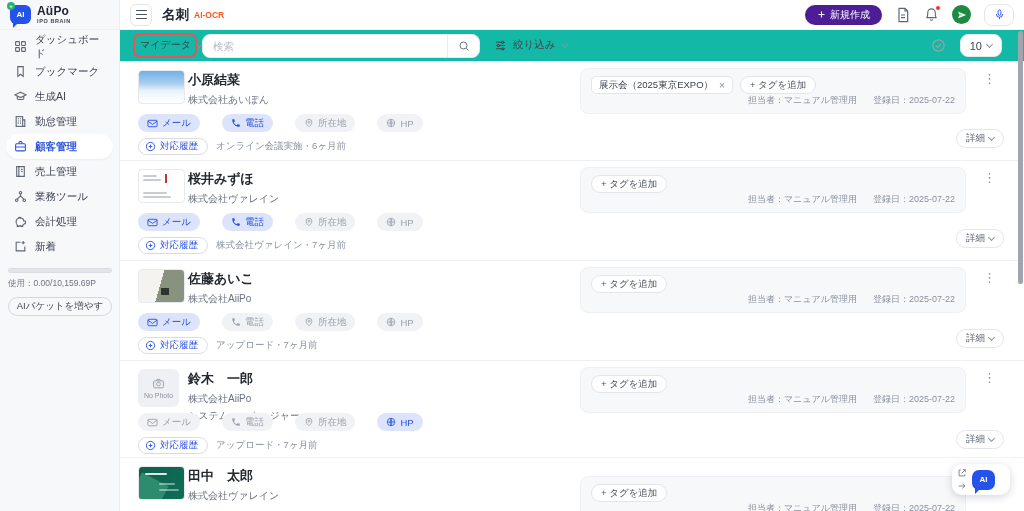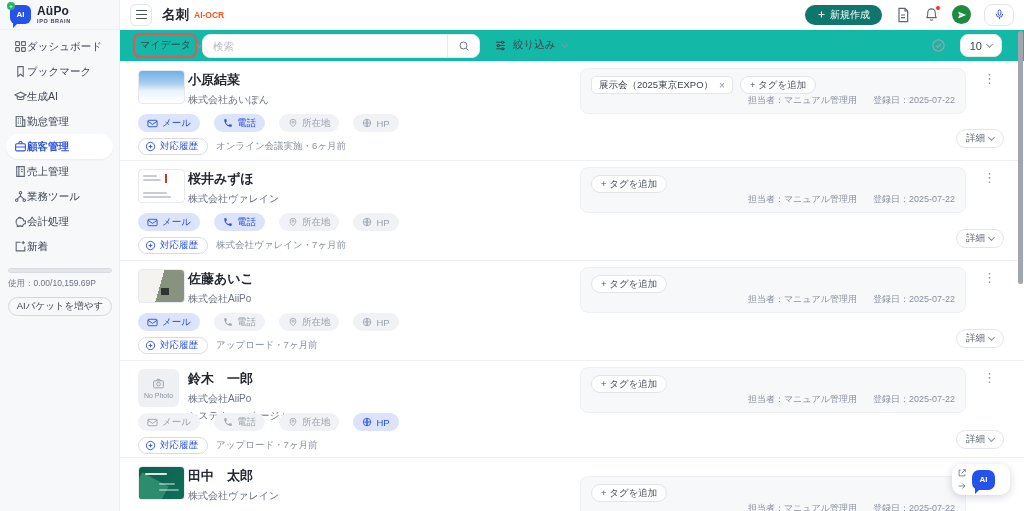--- a/index.html
+++ b/index.html
@@ -10,37 +10,37 @@
   
   .sidebar { position:absolute; left:0; top:0; width:120px; height:511px; background:#f7f8fa; border-right:1px solid #ecedf0; }
   .logo { height:30px; display:flex; align-items:center; gap:6px; padding:0 10px; border-bottom:1px solid #eef0f2; }
   .logo-bubble { position:relative; width:21px; height:19px; background:#2553e9; border-radius:6px; display:flex; align-items:center; justify-content:center; color:#fff; font-size:8px; font-weight:bold; }
   .logo-bubble:after { content:""; position:absolute; left:3px; bottom:-4px; border:4px solid transparent; border-top-color:#2553e9; border-left-color:#2553e9; }
   .logo-dot { position:absolute; left:-3px; top:-3px; width:8px; height:8px; background:#23b56b; border-radius:50%; color:#fff; font-size:6px; line-height:8px; text-align:center; font-weight:bold; }
   .logo-text { line-height:1; }
   .logo-name { font-size:12px; font-weight:bold; color:#1d2430; letter-spacing:.2px; }
   .logo-sub { font-size:5.5px; font-weight:bold; color:#3a4252; letter-spacing:.6px; margin-top:2px; }
   .nav { padding-top:4px; }
-  .nav-item { height:25px; margin:0 6px; display:flex; align-items:center; padding:0 8px; font-size:10.5px; color:#3b4252; border-radius:14px; cursor:pointer; }
+  .nav-item { height:25px; margin:0 6px; display:flex; align-items:center; gap:8px; padding:0 8px; font-size:10.5px; color:#3b4252; border-radius:14px; cursor:pointer; }
   .nav-item .ic { color:#5d6570; flex:0 0 auto; }
   .nav-item.active { background:#fff; color:#2f54dd; font-weight:bold; box-shadow:0 1px 2px rgba(20,30,60,.06); }
   .nav-item.active .ic { color:#2f54dd; }
   .usage { margin-top:9px; padding:0 8px; }
   .usage-bar { width:104px; height:5px; background:#e3e5e9; border-radius:3px; border:1px solid #d9dce1; }
   .usage-text { font-size:8.5px; color:#6b7280; margin-top:5px; }
   .packet-btn { margin-top:7px; width:104px; height:19px; border:1px solid #d4d8de; border-radius:10px; background:#f7f8fa; font-size:9.5px; color:#3a3f4a; display:flex; align-items:center; justify-content:center; cursor:pointer; font-family:inherit; }
 
   
   .hdr { position:absolute; left:120px; top:0; width:904px; height:30px; background:#fff; border-bottom:1px solid #eef0f2; display:flex; align-items:center; padding:0 10px; }
   .burger { width:22px; height:22px; border:1px solid #e3e6ea; border-radius:6px; display:flex; flex-direction:column; gap:2.5px; align-items:center; justify-content:center; cursor:pointer; background:#fff; }
   .burger i { width:11px; height:1.6px; background:#4a5058; border-radius:1px; }
   .hdr-title { font-size:13.5px; font-weight:bold; color:#23272f; margin-left:10px; }
   .hdr-badge { font-size:8.5px; font-weight:bold; color:#f4581f; margin-left:5px; }
   .hdr-right { margin-left:auto; display:flex; align-items:center; gap:13px; }
-  .new-btn { height:20px; padding:0 12px; background:#0f766e; color:#fff; border:none; border-radius:11px; font-size:10px; display:flex; align-items:center; gap:4px; cursor:pointer; font-family:inherit; }
+  .new-btn { height:20px; padding:0 12px; background:#4c1d95; color:#fff; border:none; border-radius:11px; font-size:10px; display:flex; align-items:center; gap:4px; cursor:pointer; font-family:inherit; }
   .icon-plain { color:#5f6672; cursor:pointer; position:relative; }
   .bell-dot { position:absolute; right:-2px; top:-2px; width:6px; height:6px; background:#e5372f; border:1px solid #fff; border-radius:50%; }
   .send-circle { width:19px; height:19px; border-radius:50%; background:#1d8a41; display:flex; align-items:center; justify-content:center; cursor:pointer; }
   .mic-btn { width:30px; height:22px; border:1px solid #e3e6ea; border-radius:8px; background:#fff; display:flex; align-items:center; justify-content:center; cursor:pointer; color:#2b50dd; }
 
   
   .toolbar { position:absolute; left:120px; top:30px; width:904px; height:32px; background:#14b8a6; border-bottom:1px solid #eef0f2; }
   .scope { position:absolute; left:20px; top:8px; display:flex; align-items:center; gap:6px; font-size:10px; color:#3a4250; cursor:pointer; }
   .annot { position:absolute; left:13px; top:3px; width:64px; height:25px; border:2px solid #e0565a; border-radius:7px; pointer-events:none; }
   .searchbox { position:absolute; left:82px; top:4px; width:278px; height:24px; border:1px solid #e6e8ec; border-radius:8px; display:flex; background:#fff; overflow:hidden; }
@@ -66,21 +66,21 @@
   .t3 .sq { position:absolute; left:22px; top:18px; width:8px; height:7px; background:#2e3430; }
   .t5 { background:linear-gradient(125deg,#0e5f4b 0%,#0f6e58 100%); }
   .t5 .stripe { position:absolute; left:-8px; top:10px; width:30px; height:40px; background:#2d8b6e; transform:rotate(28deg); }
   .t5 .wl { position:absolute; background:rgba(255,255,255,.85); height:1.5px; border-radius:1px; }
   .nophoto { position:absolute; left:18px; top:8px; width:41px; height:38px; background:#eef0f3; border-radius:6px; display:flex; flex-direction:column; align-items:center; justify-content:center; gap:2px; }
   .nophoto span { font-size:7px; color:#8b93a1; }
   .info { position:absolute; left:68px; top:9px; }
   .cname { font-size:13px; font-weight:bold; color:#23272f; }
   .ccompany { font-size:10px; color:#6b7280; margin-top:4px; }
   .ctitle { font-size:10px; color:#6b7280; margin-top:3px; }
-  .chips { position:absolute; left:18px; top:52px; display:flex; gap:14px; }
+  .chips { position:absolute; left:18px; top:52px; display:flex; gap:22px; }
   .chip { height:18px; padding:0 9px; border-radius:10px; display:flex; align-items:center; gap:4px; font-size:9.5px; cursor:pointer; }
   .chip.on { background:#dbe4fb; color:#2b50dd; }
   .chip.off { background:#f0f2f5; color:#9aa2ae; }
   .hist { position:absolute; left:18px; top:76px; display:flex; align-items:center; gap:8px; }
   .hist-chip { height:17px; padding:0 9px 0 6px; border:1px solid #d9dde3; border-radius:10px; background:#fff; color:#2b50dd; font-size:9.5px; display:flex; align-items:center; gap:4px; cursor:pointer; }
   .hist-text { font-size:9.5px; color:#8a92a0; }
   .tagbox { position:absolute; left:460px; right:58px; top:6px; height:46px; background:#f7f8f9; border:1px solid #eef0f3; border-radius:8px; padding:7px 10px; }
   .tagline { display:flex; gap:7px; align-items:center; }
   .tagchip { height:18px; background:#fff; border:1px solid #e2e5ea; border-radius:5px; padding:0 7px; font-size:9.5px; color:#3a4250; display:flex; align-items:center; gap:6px; }
   .tagchip .x { color:#8b93a1; cursor:pointer; font-size:10px; }

